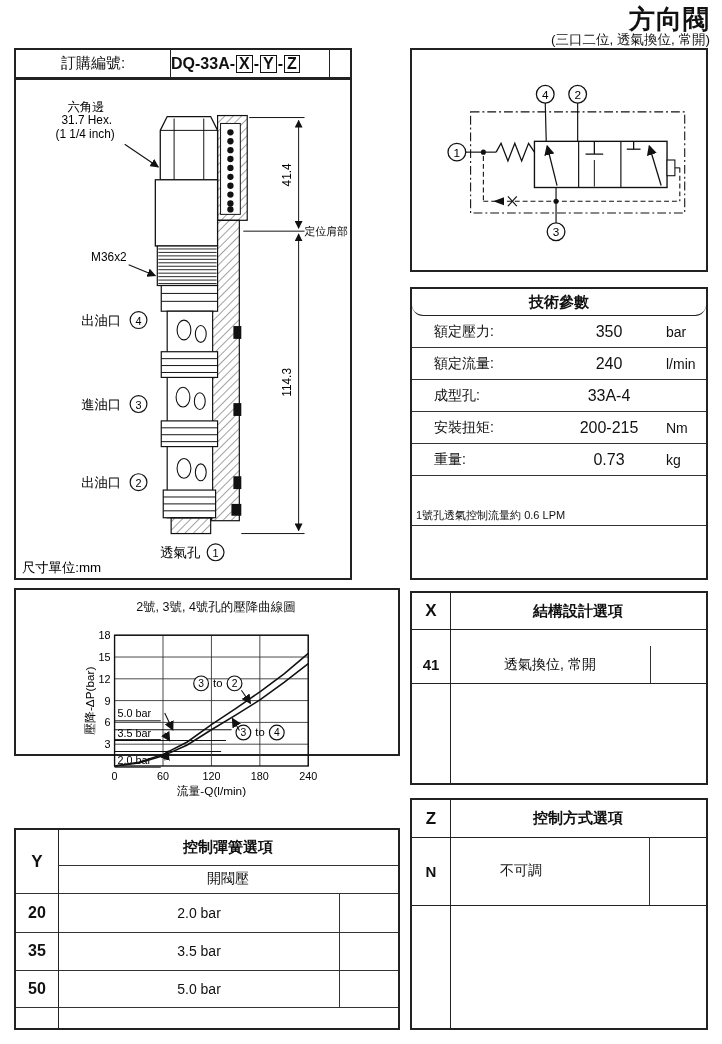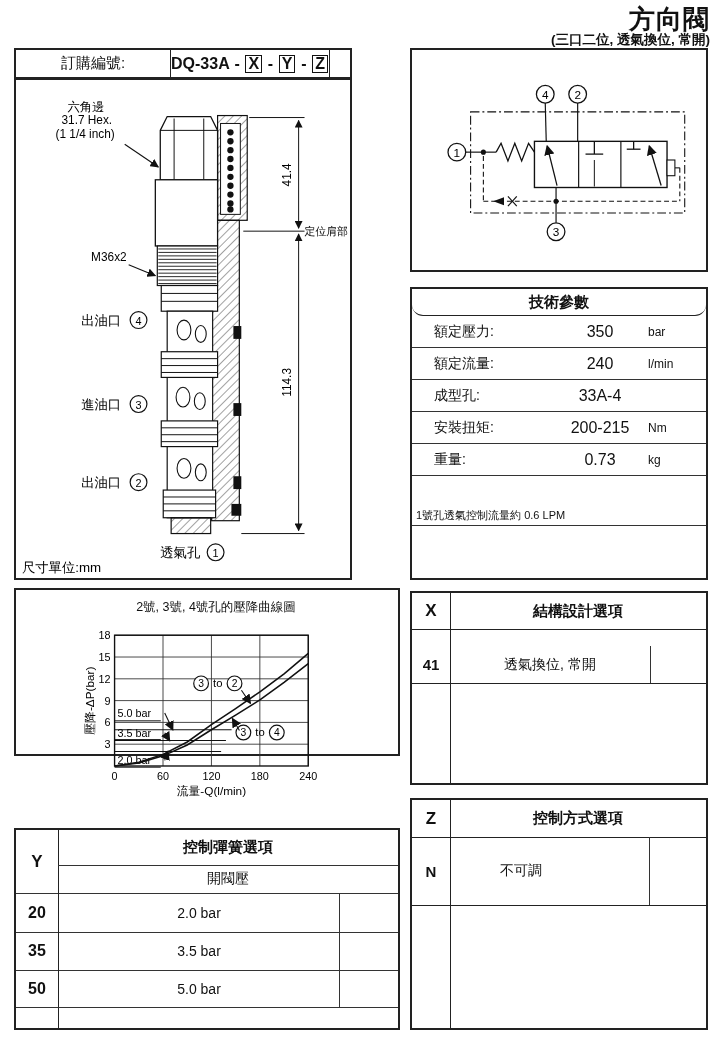--- a/index.html
+++ b/index.html
@@ -1,38 +1,38 @@
 <!DOCTYPE html>
 <html><head>
 <meta charset="utf-8">
 <style>
   html,body{margin:0;padding:0;background:#e8e8e8;}
   .page{position:relative;width:722px;height:1044px;background:#fff;
         font-family:"Liberation Sans", sans-serif;color:#111;overflow:hidden;}
   .abs{position:absolute;}
   .box{position:absolute;border:2px solid #222;box-sizing:border-box;background:#fff;}
   .title{position:absolute;top:2px;right:12px;font-size:26px;font-weight:bold;letter-spacing:1px;}
-  .subtitle{position:absolute;top:31px;right:12px;font-size:13.5px;font-weight:bold;}
+  .subtitle{position:absolute;top:31px;right:12px;font-size:13.5px;font-weight:normal;}
   
   .order{left:14px;top:48px;width:338px;height:31px;display:flex;align-items:stretch;}
   .order .lab{width:154px;border-right:1.5px solid #222;display:flex;align-items:center;justify-content:center;font-size:15px;}
-  .order .val{flex:1;border-right:1.5px solid #222;display:flex;align-items:center;justify-content:space-between;font-size:16px;font-weight:bold;}
+  .order .val{flex:1;border-right:1.5px solid #222;display:flex;align-items:center;justify-content:flex-start;font-size:16px;font-weight:bold;}
   .order .tail{width:20px;}
   .codebox{display:inline-block;border:1.6px solid #111;padding:0 2px;margin:0 1px;line-height:16px;}
   
   .draw{left:14px;top:78px;width:338px;height:502px;}
   
   .schem{left:410px;top:48px;width:298px;height:224px;}
   
   .specs{left:410px;top:287px;width:298px;height:293px;}
   .specs .hd{height:26px;border-bottom:1.5px solid #222;display:flex;align-items:center;justify-content:center;font-size:15px;font-weight:bold;border-radius:11px;}
   .specs .row{height:31px;border-bottom:1.2px solid #333;display:flex;align-items:center;font-size:14px;}
   .specs .row .l{width:118px;padding-left:22px;}
   .specs .row .v{flex:1;text-align:center;font-size:16px;}
-  .specs .row .u{width:58px;font-size:12px;}
+  .specs .row .u{width:40px;font-size:14px;}
   .specs .note{height:20px;border-bottom:1.2px solid #333;display:flex;align-items:center;font-size:11px;padding-left:4px;margin-top:29px;}
   
   .chartbox{left:14px;top:588px;width:386px;height:168px;}
   .chart-title{position:absolute;left:60px;top:9px;width:280px;text-align:center;font-size:12.5px;}
   
   .opt{position:absolute;border:2px solid #222;box-sizing:border-box;background:#fff;}
   .opt .keycol{position:absolute;top:0;bottom:0;left:0;border-right:1.5px solid #222;}
   .opt .hrow{position:absolute;left:0;right:0;border-bottom:1.5px solid #222;display:flex;}
   .cellc{display:flex;align-items:center;justify-content:center;}
   .xbox{left:410px;top:591px;width:298px;height:194px;}

